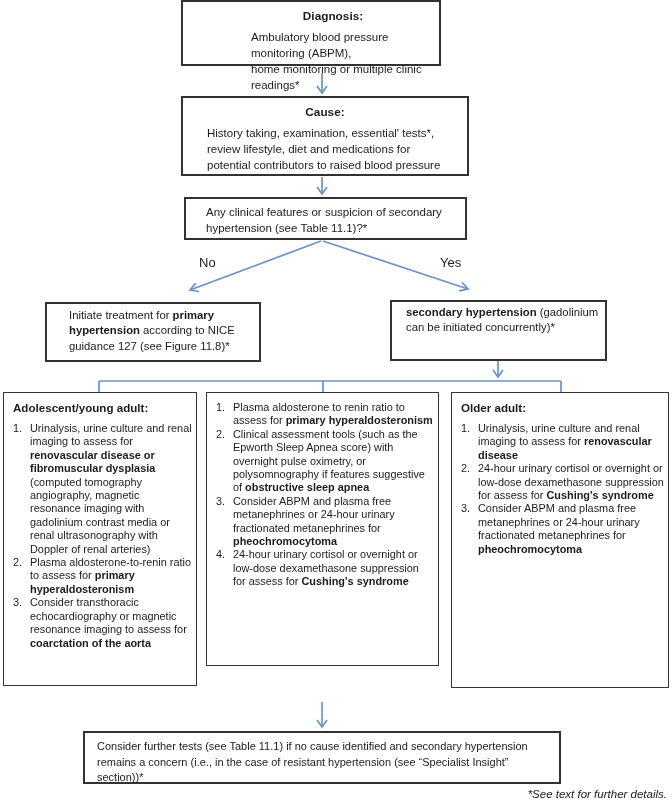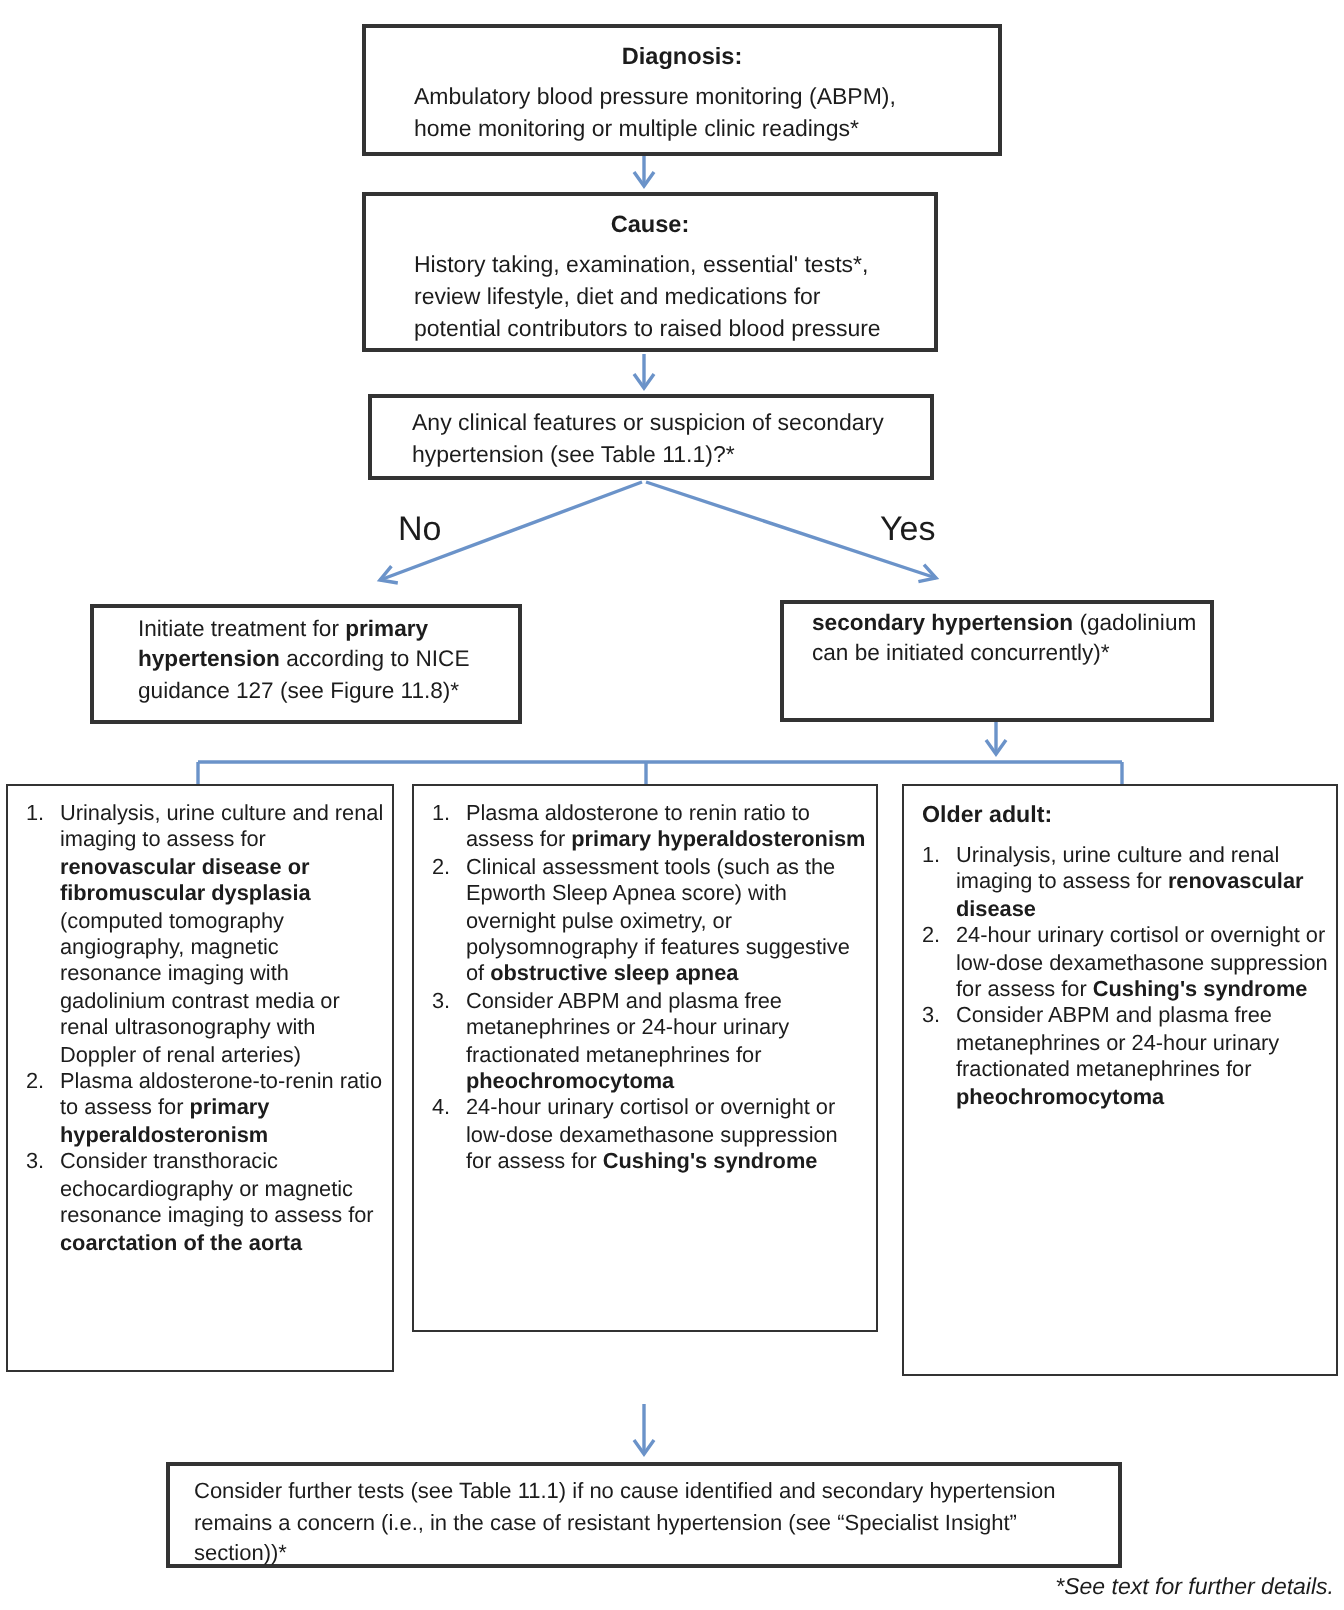--- a/index.html
+++ b/index.html
@@ -47,21 +47,21 @@
     padding: 5px 8px 0 20px;
   }
   .outcome-body {
     font-size: 11.3px;
     line-height: 15.3px;
     white-space: pre-line;
   }
   .rich .b, .li-text .b { font-weight: bold; }
   .branch-label {
     position: absolute;
-    font-size: 17px;
+    font-size: 13px;
   }
   .col-title {
     font-weight: bold;
     font-size: 11.6px;
     padding: 8px 6px 0 9px;
   }
   .col-list {
     list-style: none;
     padding: 8px 4px 0 9px;
     font-size: 10.9px;
@@ -126,21 +126,21 @@
       <line x1="99" y1="381" x2="99" y2="392"></line>
       <line x1="323" y1="381" x2="323" y2="392"></line>
       <line x1="561" y1="381" x2="561" y2="392"></line>
     </g>
     <g>
       <line x1="322" y1="702" x2="322" y2="727"></line>
       <polyline points="317,720 322,727 327,720"></polyline>
     </g>
   </svg>
 
-  <div class="box" style="left:181px; top:12px; width:320px; height:66px;">
+  <div class="box" style="left:181px; top:0; width:260px; height:66px;padding-left:44px;">
     <div class="box-title">Diagnosis:</div>
     <div class="box-body">Ambulatory blood pressure monitoring (ABPM),
 home monitoring or multiple clinic readings*</div>
   </div>
 
   <div class="box" style="left:181px; top:96px; width:288px; height:80px;">
     <div class="box-title">Cause:</div>
     <div class="box-body">History taking, examination, essential' tests*,
 review lifestyle, diet and medications for
 potential contributors to raised blood pressure</div>
@@ -159,20 +159,21 @@
 hypertension</span><span> according to NICE
 guidance 127 (see Figure 11.8)*</span></div>
   </div>
 
   <div class="box" style="left:390px; top:300px; width:217px; height:61px;">
     <div class="outcome-body rich" style="padding:3px 2px 0 14px;"><span class="b">secondary hypertension</span><span> (gadolinium
 can be initiated concurrently)*</span></div>
   </div>
 
   <div class="box col-box" style="left:3px; top:392px; width:194px; height:294px;">
+    <div class="col-title">Adolescent/young adult:</div>
     <ol class="col-list">
         <li>
           <span class="num">1.</span>
           <span class="li-text"><span>Urinalysis, urine culture and renal imaging to assess for </span><span class="b">renovascular disease or fibromuscular dysplasia</span><span> (computed tomography angiography, magnetic resonance imaging with gadolinium contrast media or renal ultrasonography with Doppler of renal arteries)</span></span>
         </li>
         <li>
           <span class="num">2.</span>
           <span class="li-text"><span>Plasma aldosterone-to-renin ratio to assess for </span><span class="b">primary hyperaldosteronism</span></span>
         </li>
         <li>

